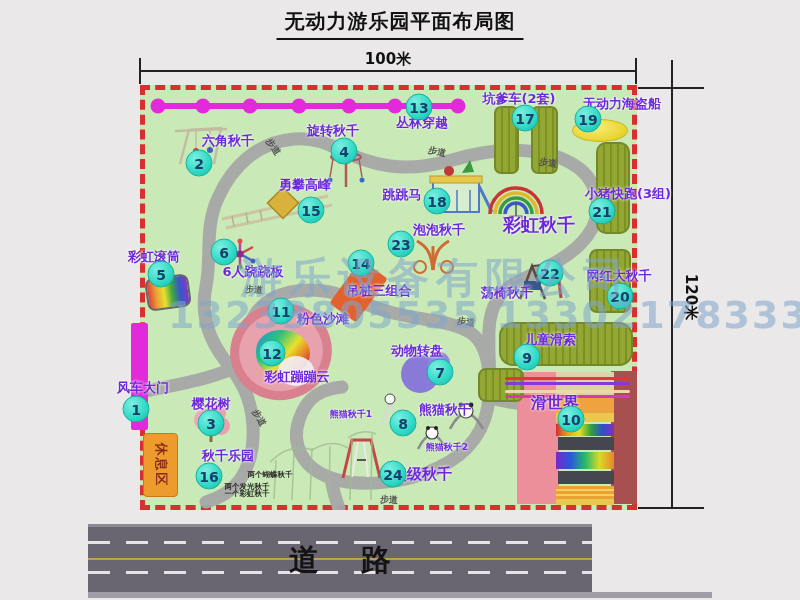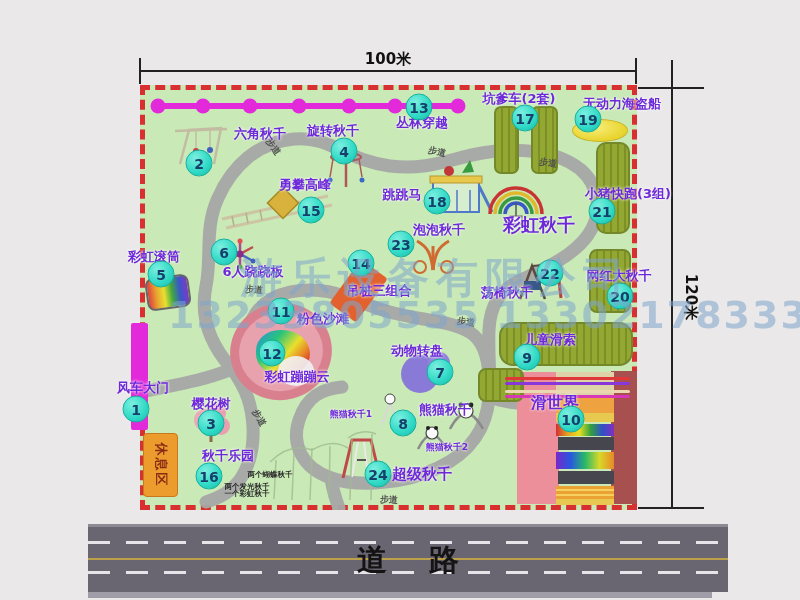--- a/index.html
+++ b/index.html
@@ -53,32 +53,33 @@
   .overlay{position:absolute;inset:0;z-index:25;pointer-events:none}
   .marker{position:absolute;width:27px;height:27px;border-radius:50%;background:radial-gradient(circle at 35% 30%,#7cefe0,var(--marker-bg,#2ed9c5) 60%,#1db8a6);border:1px solid #13b0a0;color:var(--marker-text,#16406b);font-size:14px;font-weight:bold;display:flex;align-items:center;justify-content:center;transform:translate(-50%,-50%);z-index:30;box-sizing:border-box}
   .attr-label{position:absolute;transform:translate(-50%,-50%);font-size:13px;font-weight:bold;color:#6d28d9;white-space:nowrap;z-index:28;text-shadow:0 0 3px rgba(255,255,255,.75),0 0 3px rgba(255,255,255,.75)}
   .note{position:absolute;transform:translate(-50%,-50%);font-size:7.5px;font-weight:bold;color:#2a2a2a;white-space:nowrap;z-index:28}
   .path-label{position:absolute;transform:translate(-50%,-50%);font-size:9px;font-weight:bold;color:#4f4f4f;white-space:nowrap;z-index:20}
   
   .watermark{position:absolute;color:var(--watermark-blue,#7fa6cc);opacity:.55;font-weight:bold;white-space:nowrap;z-index:60;pointer-events:none}
   .wm1{left:240px;top:250px;font-size:42px;letter-spacing:7px}
   .wm2{left:168px;top:293px;font-size:38px;letter-spacing:2px}
   
-  .road{position:absolute;left:88px;top:524px;width:640px;height:68px;background:var(--road-gray,#696571);border-top:3px solid #8d8a94;box-sizing:border-box;z-index:5}
+  .road{position:absolute;left:88px;top:524px;width:504px;height:68px;background:var(--road-gray,#696571);border-top:3px solid #8d8a94;box-sizing:border-box;z-index:5}
   .road .dash{position:absolute;left:0;width:100%;height:3px;background:repeating-linear-gradient(90deg,#e6e4e8 0 22px,transparent 22px 38px)}
   .road .d1{top:14px}.road .d2{top:44px}
   .road .yellow{position:absolute;left:0;top:31px;width:100%;height:2px;background:#bda04a}
   .road-label{position:absolute;left:50%;top:50%;transform:translate(-50%,-50%);font-size:30px;font-weight:bold;color:#141414;white-space:pre;z-index:6}
   .road-under{position:absolute;left:88px;top:592px;width:624px;height:6px;background:#a09da8;z-index:5}
 </style>
 </head>
 <body>
 
 <div class="stage">
 
+  <div class="title">无动力游乐园平面布局图</div>
 
   <div class="dim-h"></div>
   <div class="tick" style="left:139px;top:58px;width:2px;height:26px"></div>
   <div class="tick" style="left:635px;top:58px;width:2px;height:26px"></div>
   <div class="dim-label-top">100米</div>
 
   <div class="dim-v"></div>
   <div class="tick" style="left:671px;top:60px;width:2px;height:28px"></div>
   <div class="tick" style="left:638px;top:87px;width:66px;height:2px"></div>
   <div class="tick" style="left:638px;top:507px;width:66px;height:2px"></div>
@@ -226,21 +227,21 @@
   <div class="icon car2"></div>
   <div class="icon roller"></div>
   <div class="icon hangpost"></div>
   <div class="icon rest">
     <span>休息区</span>
   </div>
 
   <div class="overlay" id="overlay">
       <div class="attr-label" style="left: 143px; top: 388px;">风车大门</div>
       <div class="marker" style="left: 136px; top: 409px;">1</div>
-      <div class="attr-label" style="left: 228px; top: 134px; margin-left: 32px;">六角秋千</div>
+      <div class="attr-label" style="left: 228px; top: 141px;">六角秋千</div>
       <div class="marker" style="left: 199px; top: 163px;">2</div>
       <div class="attr-label" style="left: 211px; top: 404px;">樱花树</div>
       <div class="marker" style="left: 211px; top: 423px;">3</div>
       <div class="attr-label" style="left: 333px; top: 131px;">旋转秋千</div>
       <div class="marker" style="left: 344px; top: 151px;">4</div>
       <div class="attr-label" style="left: 154px; top: 257px;">彩虹滚筒</div>
       <div class="marker" style="left: 161px; top: 274px;">5</div>
       <div class="attr-label" style="left: 253px; top: 272px;">6人跷跷板</div>
       <div class="marker" style="left: 224px; top: 252px;">6</div>
       <div class="attr-label" style="left: 417px; top: 351px;">动物转盘</div>
@@ -274,21 +275,21 @@
       <div class="marker" style="left: 588px; top: 119px;">19</div>
       <div class="attr-label" style="left: 619px; top: 276px;">网红大秋千</div>
       <div class="marker" style="left: 620px; top: 296px;">20</div>
       <div class="attr-label" style="left: 628px; top: 194px;">小猪快跑(3组)</div>
       <div class="marker" style="left: 602px; top: 211px;">21</div>
       <div class="attr-label" style="left: 507px; top: 293px;">荡椅秋千</div>
       <div class="marker" style="left: 550px; top: 273px;">22</div>
       <div class="attr-label" style="left: 439px; top: 230px;">泡泡秋千</div>
       <div class="marker" style="left: 401px; top: 244px;">23</div>
       <div class="attr-label" style="left: 422px; top: 474px; font-size: 15px;">超级秋千</div>
-      <div class="marker" style="left: 378px; top: 474px;">24</div>
+      <div class="marker" style="left: 393px; top: 474px;">24</div>
       <div class="attr-label" style="left: 539px; top: 225px; font-size: 18px;">彩虹秋千</div>
       <div class="attr-label" style="left: 351px; top: 414px; font-size: 9px;">熊猫秋千1</div>
       <div class="attr-label" style="left: 447px; top: 447px; font-size: 9px;">熊猫秋千2</div>
       <div class="path-label" style="left: 273px; top: 147px; transform: translate(-50%, -50%) rotate(55deg);">步道</div>
       <div class="path-label" style="left: 437px; top: 152px; transform: translate(-50%, -50%) rotate(12deg);">步道</div>
       <div class="path-label" style="left: 548px; top: 163px; transform: translate(-50%, -50%) rotate(8deg);">步道</div>
       <div class="path-label" style="left: 254px; top: 290px; transform: translate(-50%, -50%) rotate(4deg);">步道</div>
       <div class="path-label" style="left: 466px; top: 322px; transform: translate(-50%, -50%) rotate(8deg);">步道</div>
       <div class="path-label" style="left: 259px; top: 418px; transform: translate(-50%, -50%) rotate(60deg);">步道</div>
       <div class="path-label" style="left: 389px; top: 500px; transform: translate(-50%, -50%) rotate(3deg);">步道</div>

